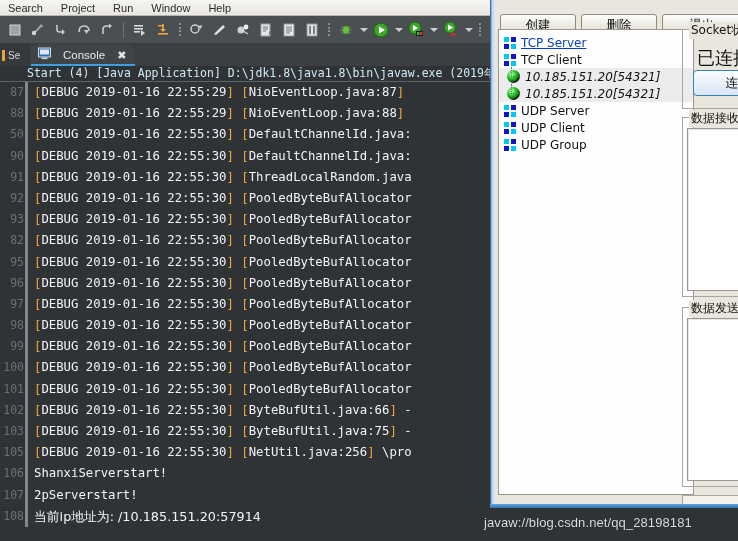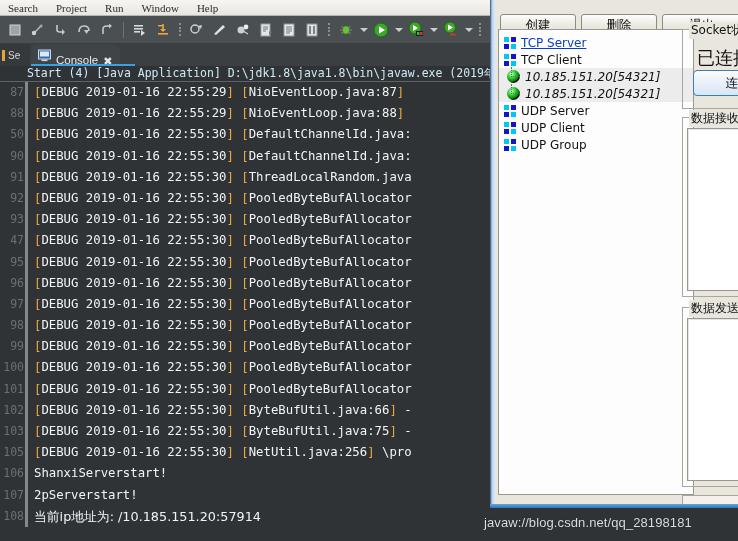--- a/index.html
+++ b/index.html
@@ -20,21 +20,21 @@
   .menubar {
     height: 16px;
     background: linear-gradient(#f6f5f2, #e8e6e1);
     border-bottom: 1px solid #b9b6ae;
     display: flex; align-items: center;
     padding-left: 8px;
     gap: 18px;
   }
   .menu-item {
     font-size: 11px; color: #2b2b2b;
-    font-family: Liberation Serif, serif;
+    font-family: Liberation Sans, sans-serif;
     line-height: 14px;
     white-space: nowrap;
     cursor: default;
   }
 
   .toolbar {
     height: 28px;
     background: #4a4f52;
     border-bottom: 1px solid #3a3e41;
     display: flex; align-items: center;
@@ -75,23 +75,23 @@
     overflow: hidden;
   }
   .left-stub .bar { width: 3px; height: 11px; background: #e8a33d; margin-left: 2px; }
   .left-stub .txt { font-size: 10px; color: #d6d9db; margin-left: 3px; white-space: nowrap; }
 
   .console-tab {
     position: absolute; left: 31px; top: 0;
     height: 22px;
     background: #3f4447;
     border-top-left-radius: 7px; border-top-right-radius: 7px;
-    display: flex; align-items: flex-end;
+    display: flex; align-items: center;
     padding: 0 8px 0 7px;
-    gap: 5px;
+    gap: 12px;
   }
   .console-tab .tabtext { font-size: 11.5px; color: #e6e8ea; white-space: nowrap; }
   .tab-close { font-size: 11px; color: #e6e8ea; line-height: 10px; }
   .tab-underline {
     position: absolute; left: 31px; top: 20px; width: 104px; height: 2px; background: #3d9ee0;
   }
 
   
   .console-body {
     position: absolute; left: 0; top: 66px; right: 0; bottom: 0;
@@ -471,21 +471,21 @@
             <div class="ln">92</div>
             <div class="gutline"></div>
             <div class="logtxt"><span class="br">[</span>DEBUG 2019-01-16 22:55:30<span class="br">]</span> <span class="br">[</span>PooledByteBufAllocator</div>
           </div>
           <div class="log-row">
             <div class="ln">93</div>
             <div class="gutline"></div>
             <div class="logtxt"><span class="br">[</span>DEBUG 2019-01-16 22:55:30<span class="br">]</span> <span class="br">[</span>PooledByteBufAllocator</div>
           </div>
           <div class="log-row">
-            <div class="ln">47</div>
+            <div class="ln">82</div>
             <div class="gutline"></div>
             <div class="logtxt"><span class="br">[</span>DEBUG 2019-01-16 22:55:30<span class="br">]</span> <span class="br">[</span>PooledByteBufAllocator</div>
           </div>
           <div class="log-row">
             <div class="ln">95</div>
             <div class="gutline"></div>
             <div class="logtxt"><span class="br">[</span>DEBUG 2019-01-16 22:55:30<span class="br">]</span> <span class="br">[</span>PooledByteBufAllocator</div>
           </div>
           <div class="log-row">
             <div class="ln">96</div>

